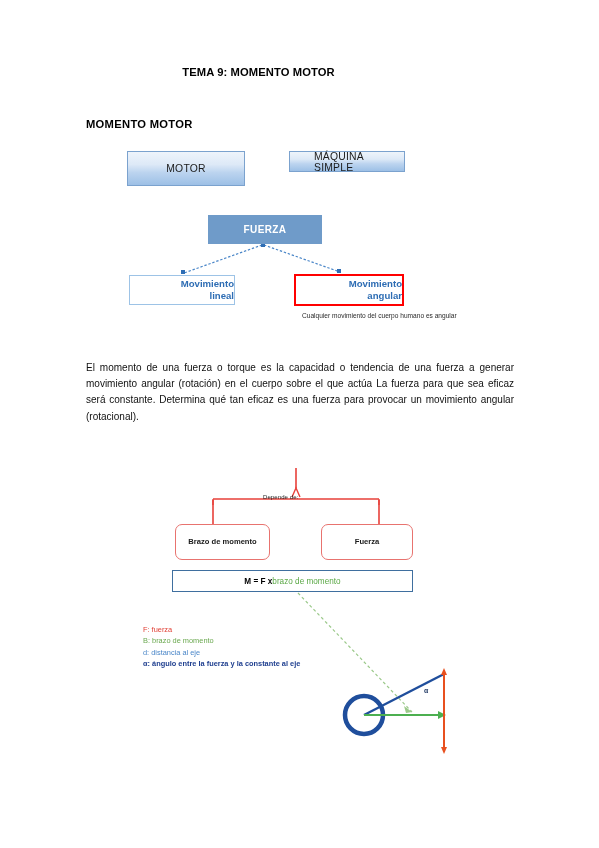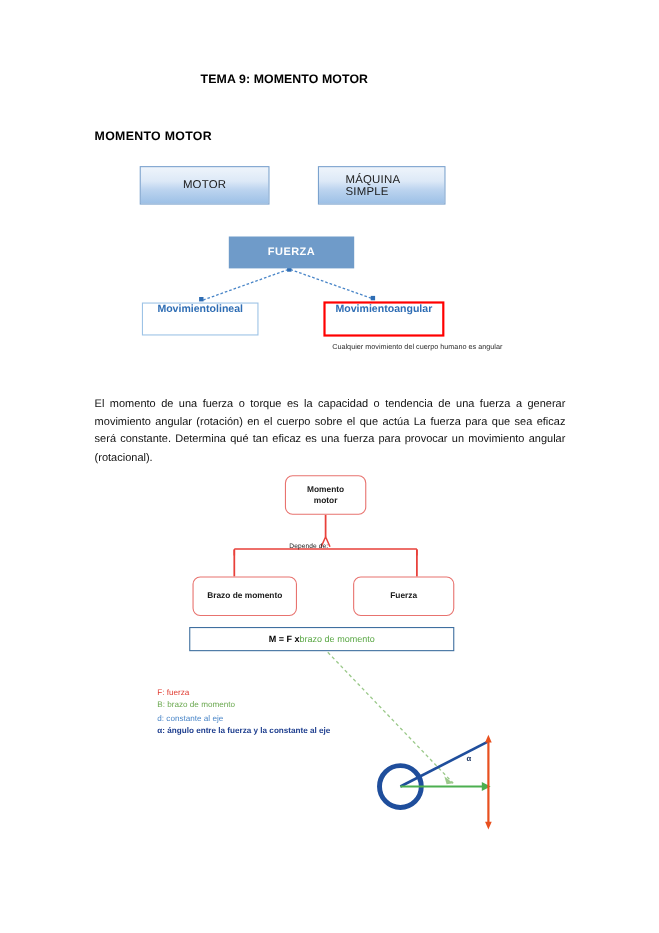--- a/index.html
+++ b/index.html
@@ -47,21 +47,21 @@
     border: 1px solid #7ba2ce;
     background: linear-gradient(to bottom, #eef4fb 0%, #dde9f7 38%, #bcd4ef 62%, #9dc0e6 100%);
     display: flex;
     align-items: center;
     justify-content: center;
     font-size: 10.4px;
     color: #1a1a1a;
     letter-spacing: 0.2px;
   }
   #box-motor { left: 127px; top: 151px; width: 118px; height: 35px; }
-  #box-maquina { left: 289px; top: 151px; width: 116px; height: 35px; padding-left: 24px; }
+  #box-maquina { left: 289px; top: 151px; width: 116px; height: 21px; padding-left: 24px; }
 
   
   #box-fuerza {
     position: absolute;
     left: 208px;
     top: 215px;
     width: 114px;
     height: 29px;
     box-sizing: border-box;
     background: #6f9bc9;
@@ -72,21 +72,22 @@
     font-weight: bold;
     color: #ffffff;
     letter-spacing: 0.4px;
   }
 
   
   .movebox {
     position: absolute;
     box-sizing: border-box;
     display: flex;
-    align-items: flex-start;
+    flex-direction: column;
+    align-items: flex-end;
     justify-content: center;
     font-size: 9.6px;
     font-weight: bold;
     color: #2e6db4;
     line-height: 1.3;
     background: #ffffff;
   }
   #box-lineal {
     left: 129px; top: 275px; width: 106px; height: 30px;
     border: 1px solid #9dc3e6;
@@ -248,39 +249,35 @@
   </div>
   <div class="movebox" id="box-angular">
     <span>Movimiento</span>
     <span>angular</span>
   </div>
 
   <div class="note-caption">Cualquier movimiento del cuerpo humano es angular</div>
 
   <div class="body-paragraph">El momento de una fuerza o torque es la capacidad o tendencia de una fuerza a generar movimiento angular (rotación) en el cuerpo sobre el que actúa  La fuerza para que sea eficaz será constante. Determina qué tan eficaz es una fuerza para provocar un movimiento angular (rotacional).</div>
 
-  <div class="rbox" id="box-momento-motor">
-    <span>Momento</span>
-    <span>motor</span>
-  </div>
   <div class="depende-label">Depende de:</div>
   <div class="rbox" id="box-brazo">
     <span>Brazo de momento</span>
   </div>
   <div class="rbox" id="box-fuerza2">
     <span>Fuerza</span>
   </div>
 
   <div id="formula-bar">
     <span class="f-black">M = F x </span>
       <span class="f-green">brazo de momento</span>
   </div>
 
   <div class="legend">
     <div class="lg-red">F: fuerza</div>
     <div class="lg-green">B: brazo de momento</div>
-    <div class="lg-blue">d: constante al eje</div>
+    <div class="lg-blue">d: distancia al eje</div>
     <div class="lg-navy">α: ángulo entre la fuerza y la constante al eje</div>
   </div>
 
   <div class="alpha-label">α</div>
 
 </div>
 
 </body></html>

